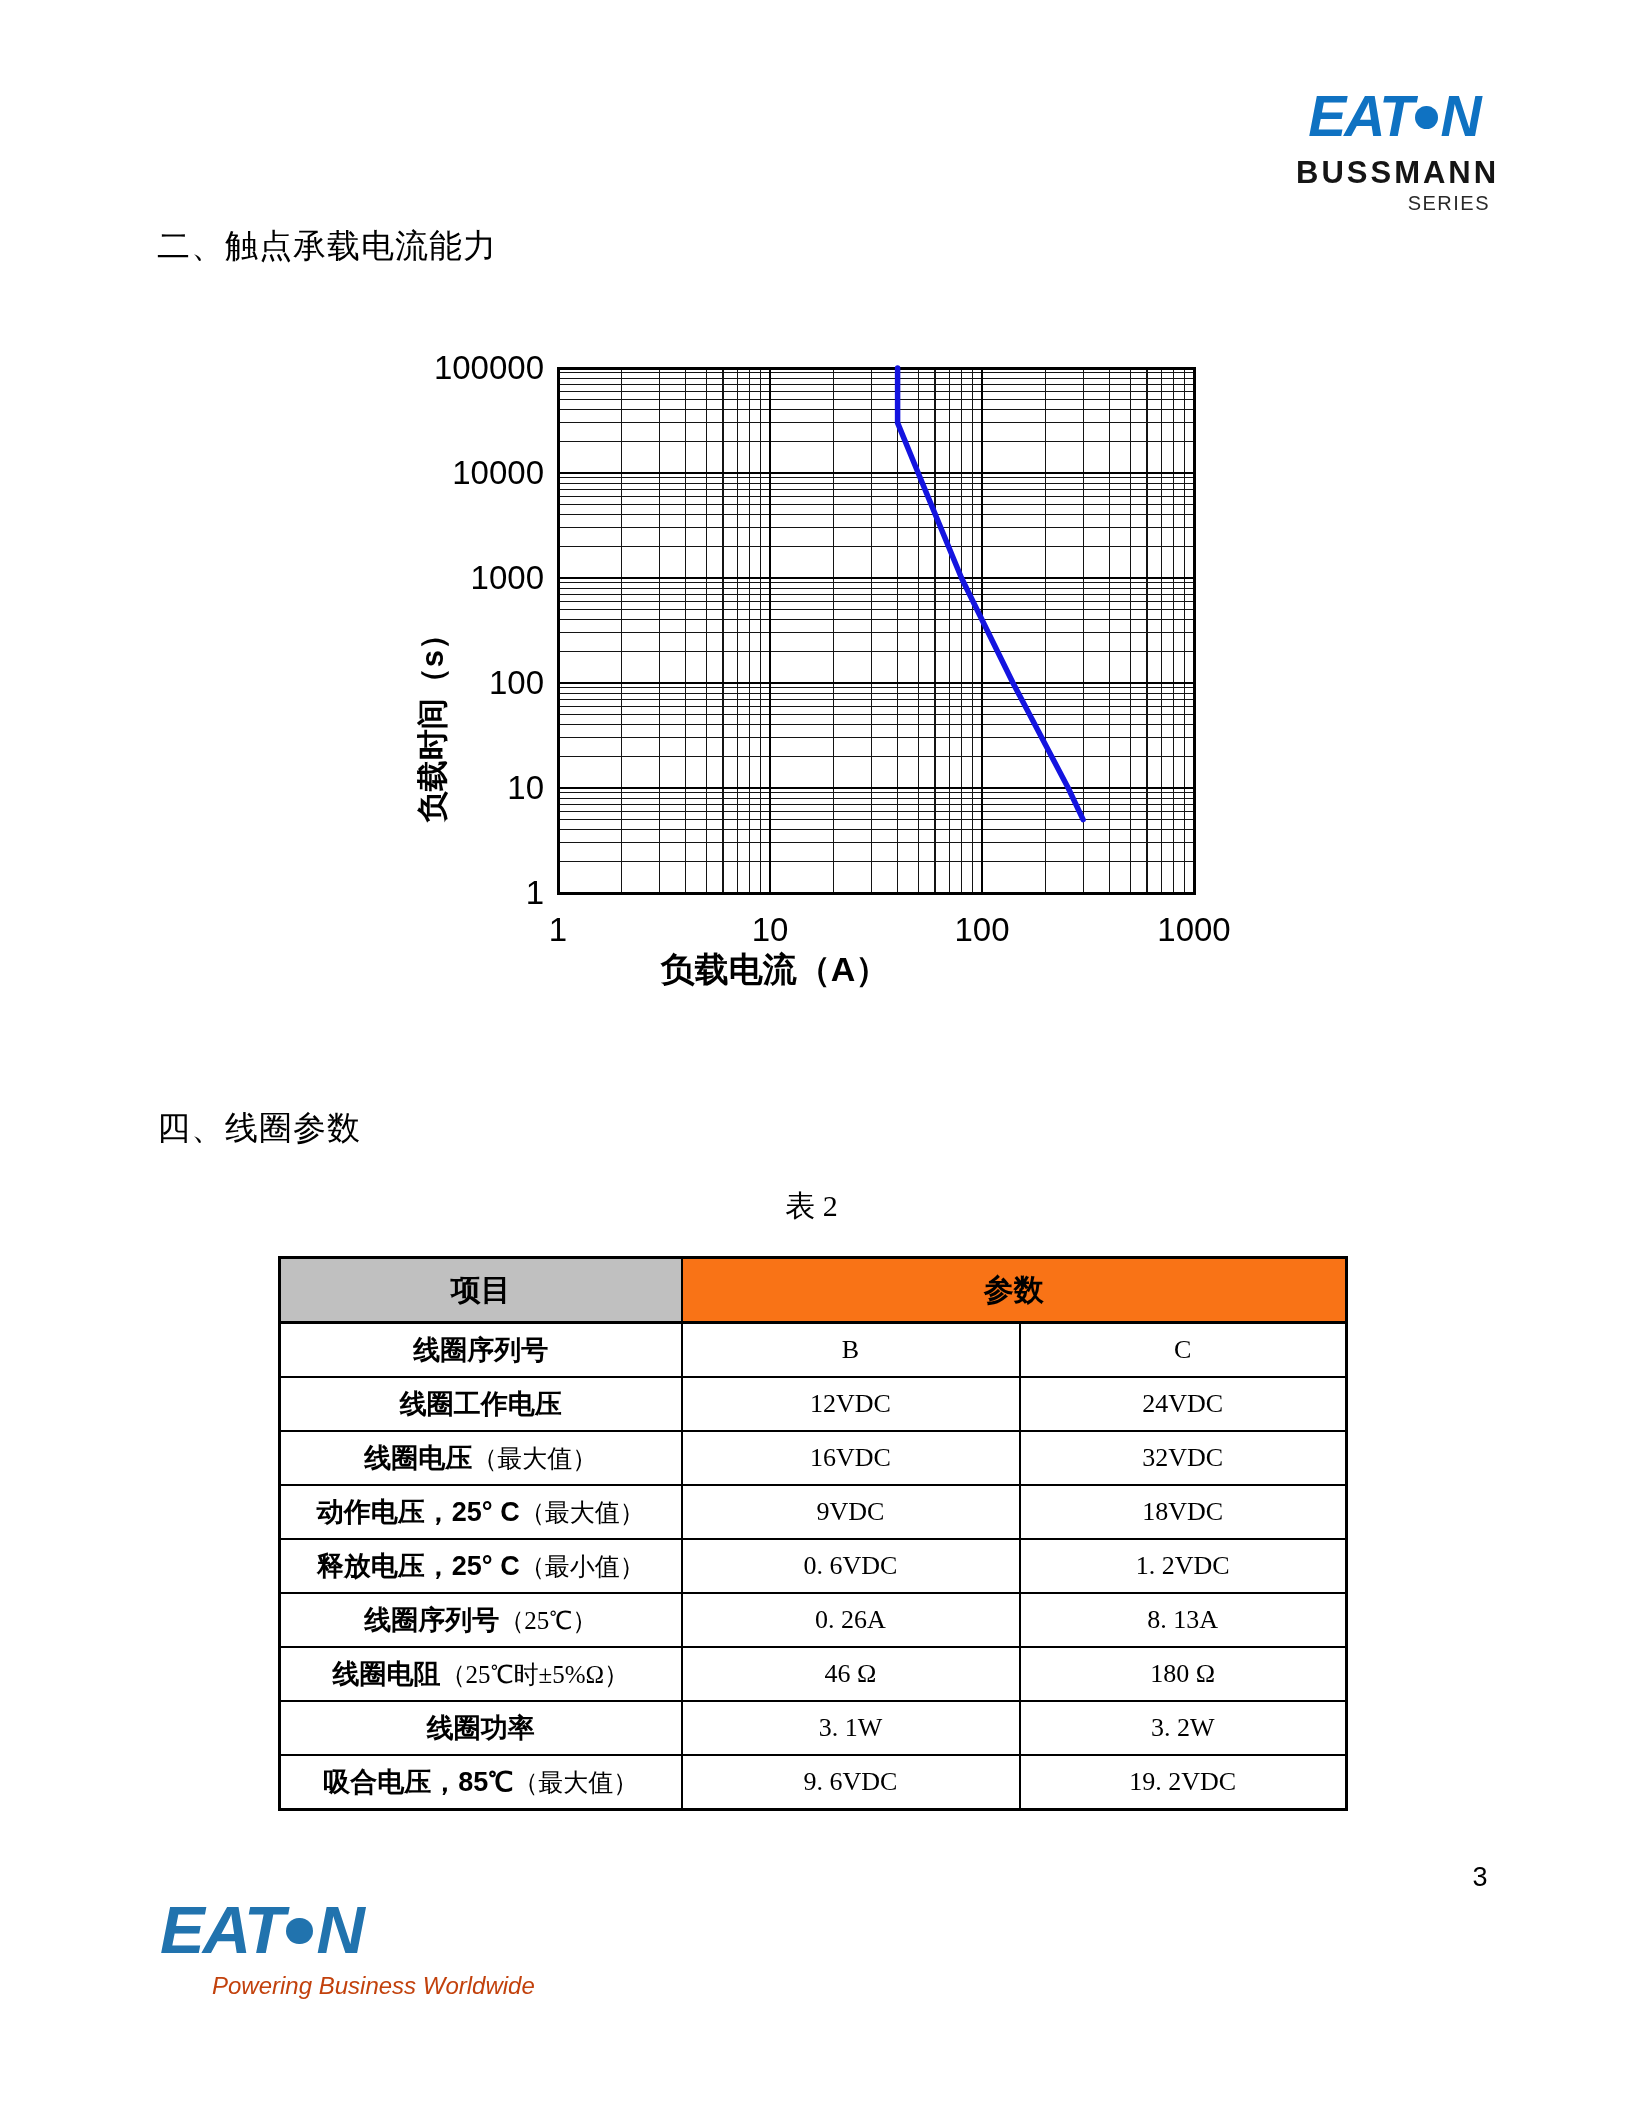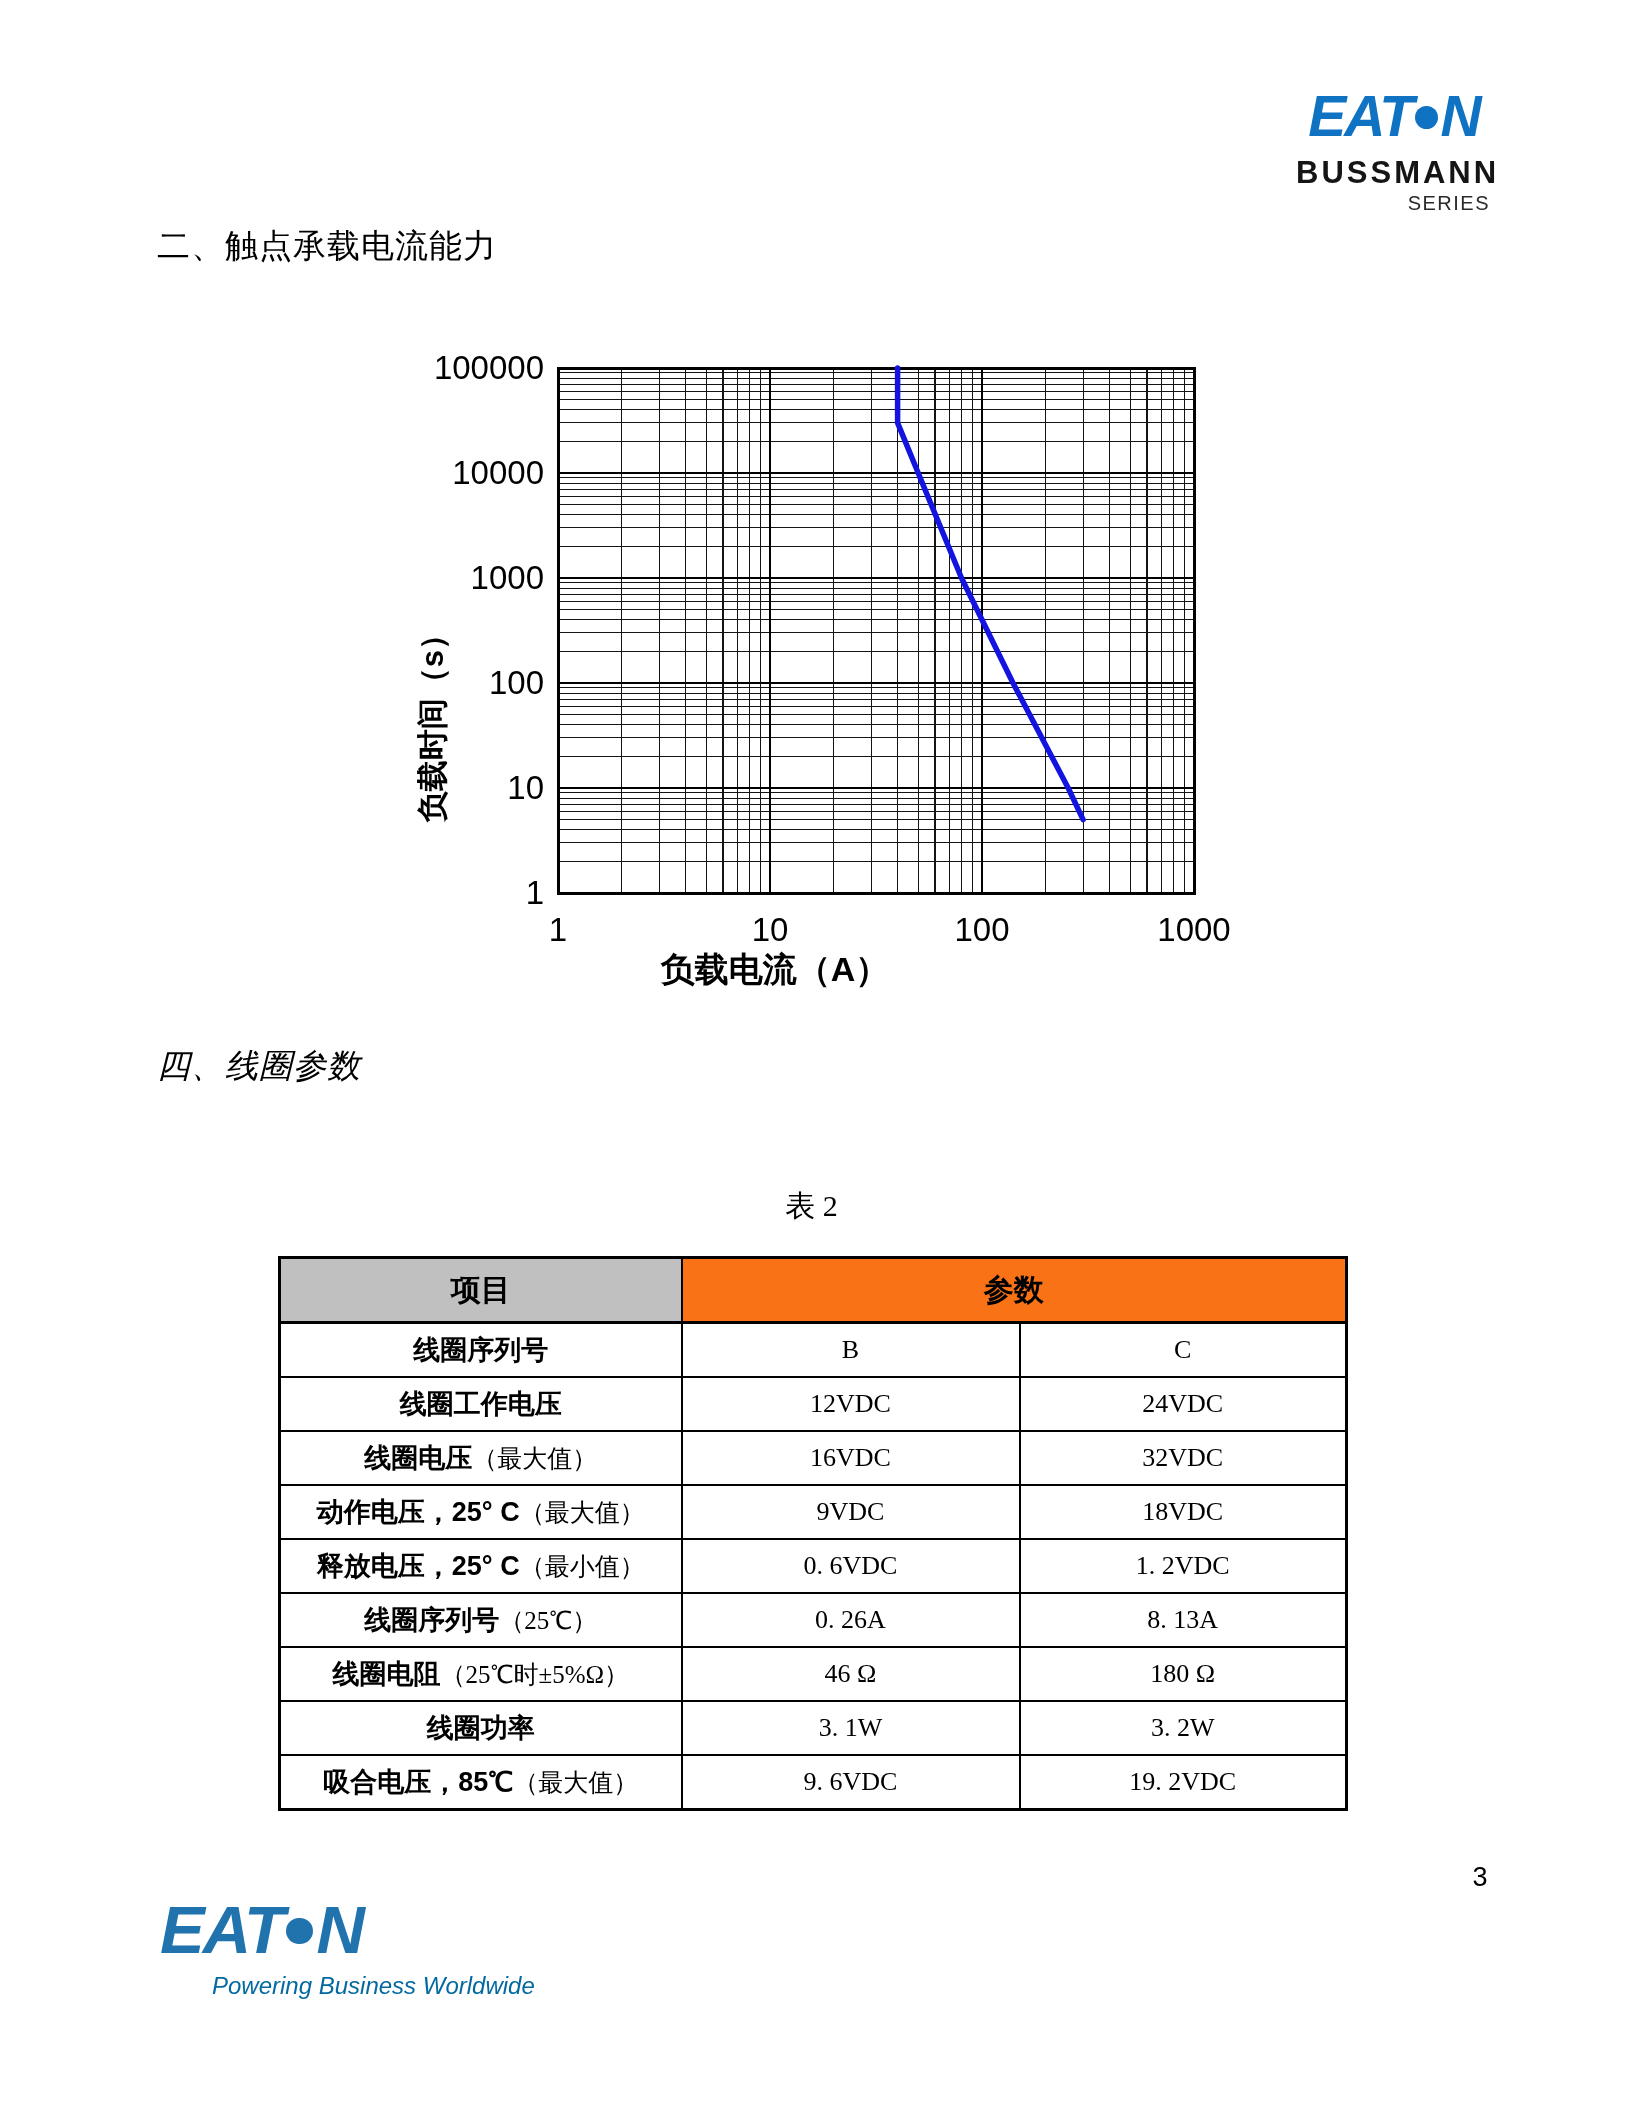--- a/index.html
+++ b/index.html
@@ -29,21 +29,21 @@
     margin-top:5px;font-weight:500;font-size:20px;letter-spacing:1.5px;
     color:#2a2a2a;line-height:1;text-align:right;padding-right:2px;
   }
 
   
   .sec-heading{
     font-family:"Liberation Serif",serif;font-size:33px;color:#000;
     white-space:nowrap;letter-spacing:1px;
   }
   .h-contact{left:157px;top:224px;}
-  .h-coil{left:157px;top:1044px;font-style:italic;}
+  .h-coil{left:157px;top:1106px;}
 
   
   .chart-wrap{left:395px;top:340px;width:880px;height:690px;}
   .chart-wrap svg{display:block;font-family:"Liberation Sans",sans-serif;}
 
   
   .tbl-caption{
     left:278px;top:1186px;width:1067px;text-align:center;
     font-family:"Liberation Serif",serif;font-size:30px;
   }
@@ -72,21 +72,21 @@
     text-align:center;font-size:26px;
     font-family:"Liberation Serif",serif;white-space:nowrap;
   }
 
   
   .page-num{left:1455px;top:1862px;width:50px;text-align:center;font-size:27px;}
   .brand-bottom{left:160px;top:1896px;width:340px;}
   .brand-bottom .eaton-word{font-size:67px;}
   .tagline{
     margin-top:9px;margin-left:52px;font-style:italic;font-size:24px;
-    color:#0369a1;white-space:nowrap;letter-spacing:0px;
+    color:#c2410c;white-space:nowrap;letter-spacing:0px;
   }
 </style>
 </head>
 <body>
 
 <div class="abs brand-top">
   <div class="eaton-word" style="color: rgb(15, 114, 194);">
     <span>EAT</span><span class="logo-dot"></span><span>N</span>
   </div>
   <div class="bussmann">BUSSMANN</div>

